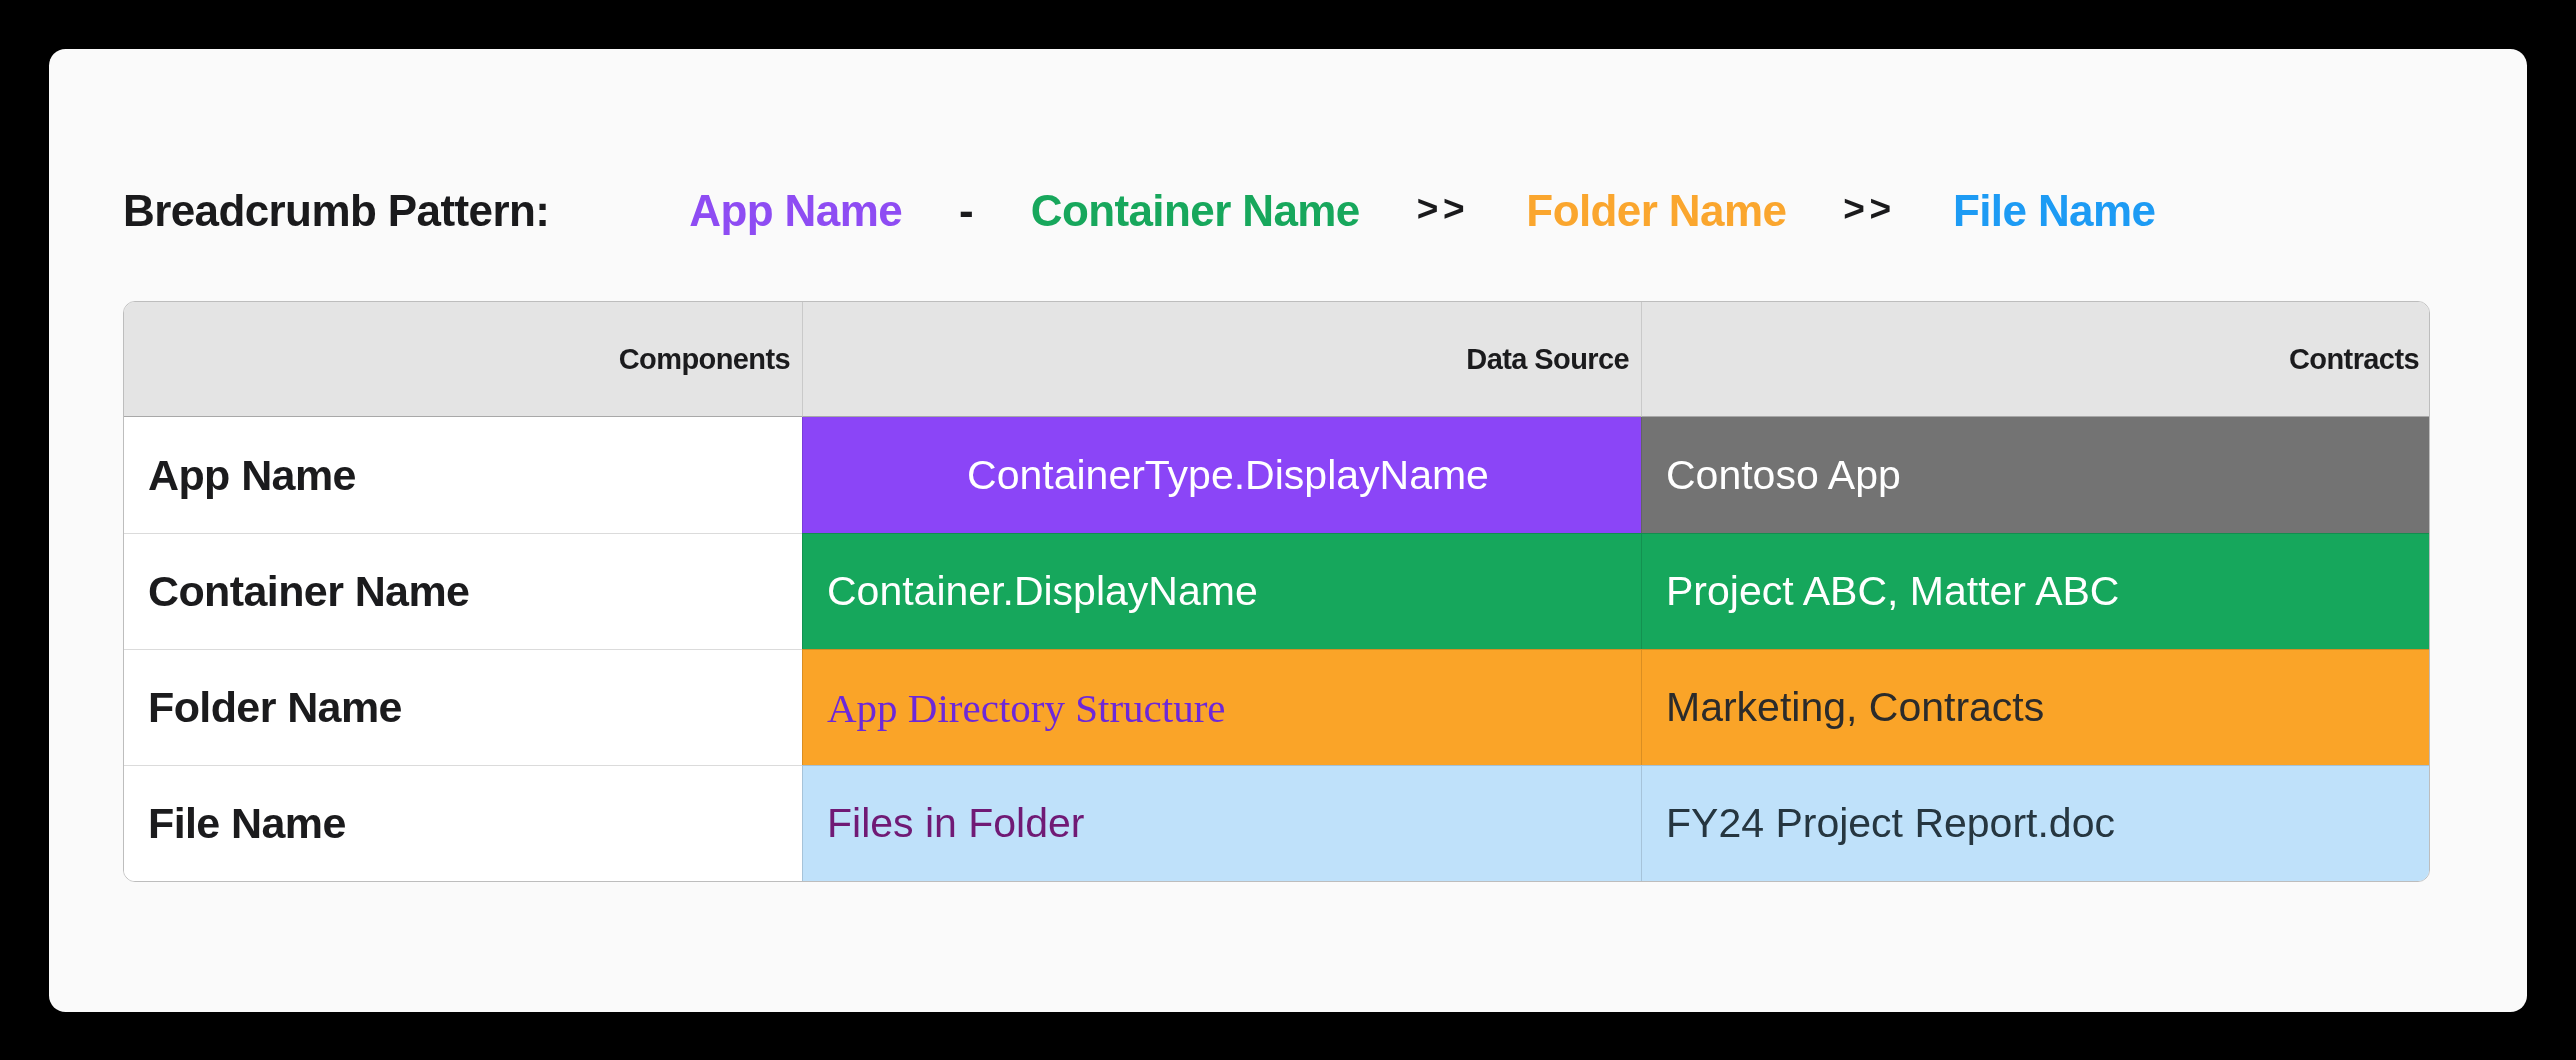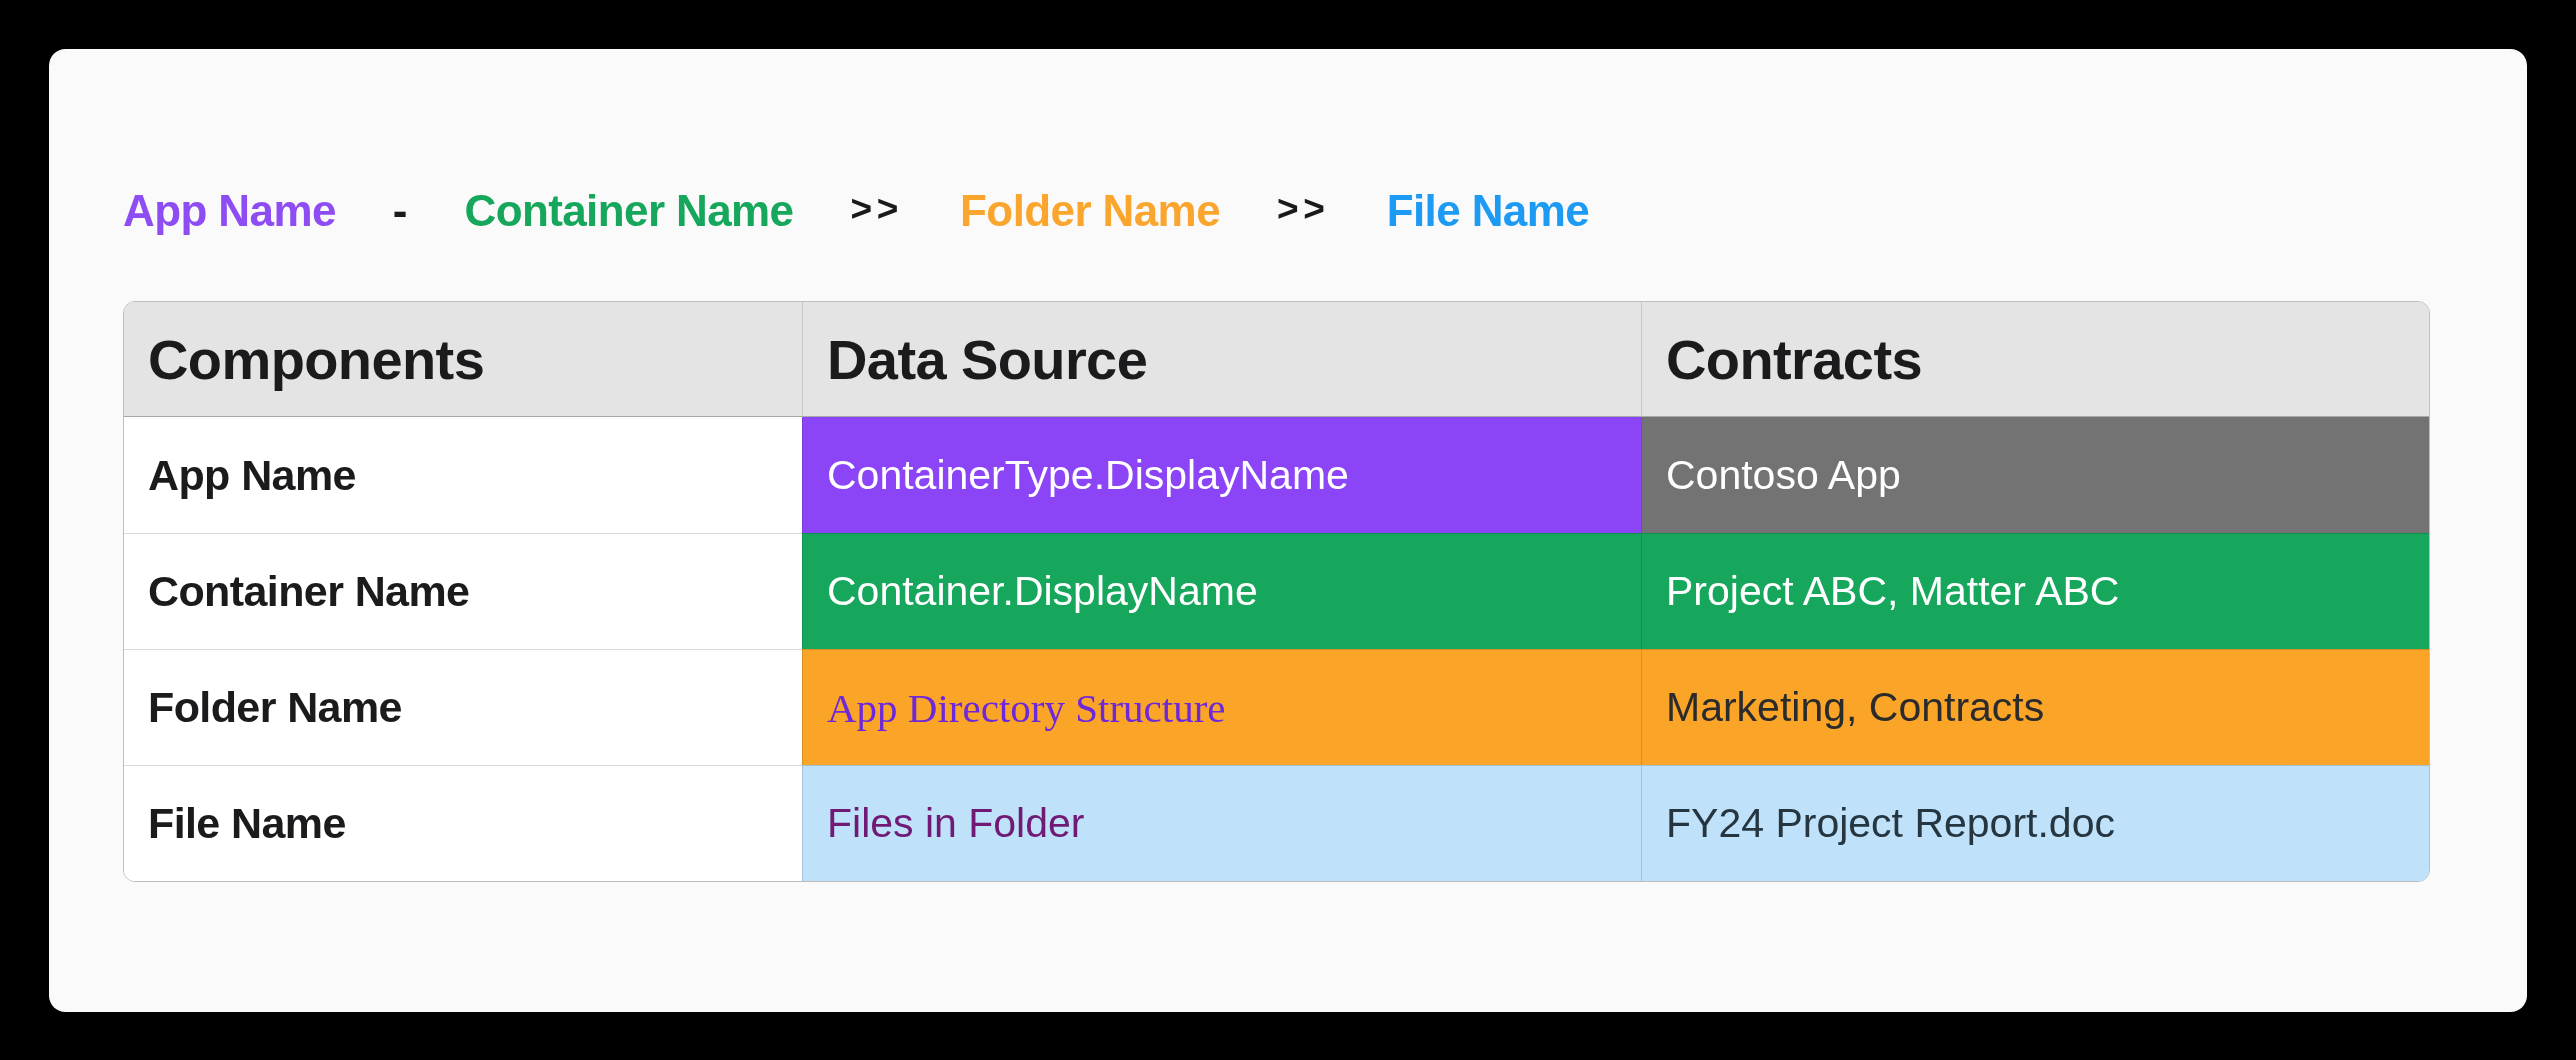--- a/index.html
+++ b/index.html
@@ -63,24 +63,24 @@
     width: 100%;
     border-collapse: separate;
     border-spacing: 0;
     table-layout: fixed;
   }
   col.c1 { width: 678px; }
   col.c2 { width: 839px; }
   col.c3 { width: 790px; }
   th {
     height: 115px;
-    font-size: 56px;
+    font-size: 29px;
     font-weight: 700;
     color: #1B1B1D;
-    text-align: left;
+    text-align: right;
     padding: 0 12px 0 24px;
     border-bottom: 1.8px solid #A8A8A8;
     letter-spacing: -0.6px;
   }
   th + th { border-left: 1.8px solid #C9C9C9; }
   td {
     height: 116px;
     font-size: 41px;
     font-weight: 400;
     vertical-align: middle;
@@ -96,20 +96,21 @@
     background: #FFFFFF;
     letter-spacing: -0.6px;
   }
 </style>
 </head>
 <body style="background: rgb(0, 0, 0);">
 
 <div class="card" style="background: rgb(250, 250, 250);">
 
   <div class="breadcrumb">
+    <span class="bc-label">Breadcrumb Pattern:</span>
     <span class="bc-item" style="color: rgb(142, 76, 243);">App Name</span>
     <span class="bc-sep">-</span>
     <span class="bc-item" style="color: rgb(23, 167, 92);">Container Name</span>
     <span class="bc-sep chev">&gt;&gt;</span>
     <span class="bc-item" style="color: rgb(250, 166, 46);">Folder Name</span>
     <span class="bc-sep chev">&gt;&gt;</span>
     <span class="bc-item" style="color: rgb(29, 155, 244);">File Name</span>
   </div>
 
   <div class="table-wrap">
@@ -122,21 +123,21 @@
       <thead>
         <tr>
           <th style="background: rgb(228, 228, 228);">Components</th>
           <th style="background: rgb(228, 228, 228);">Data Source</th>
           <th style="background: rgb(228, 228, 228);">Contracts</th>
         </tr>
       </thead>
       <tbody>
         <tr>
           <td class="comp">App Name</td>
-          <td style="background: rgb(139, 69, 247); color: rgb(255, 255, 255);">ContainerType.DisplayName</td>
+          <td style="background: rgb(139, 69, 247); color: rgb(255, 255, 255); text-align: center;">ContainerType.DisplayName</td>
           <td style="background: #737373; color: rgb(255, 255, 255);">Contoso App</td>
         </tr>
         <tr>
           <td class="comp">Container Name</td>
           <td style="background: rgb(22, 167, 92); color: rgb(255, 255, 255); margin-top: 36px;">Container.DisplayName</td>
           <td style="background: rgb(22, 167, 92); color: rgb(255, 255, 255);">Project ABC, Matter ABC</td>
         </tr>
         <tr>
           <td class="comp">Folder Name</td>
           <td style="background: rgb(250, 164, 40); color: #6d28d9; font-family: Liberation Serif, serif;">App Directory Structure</td>

